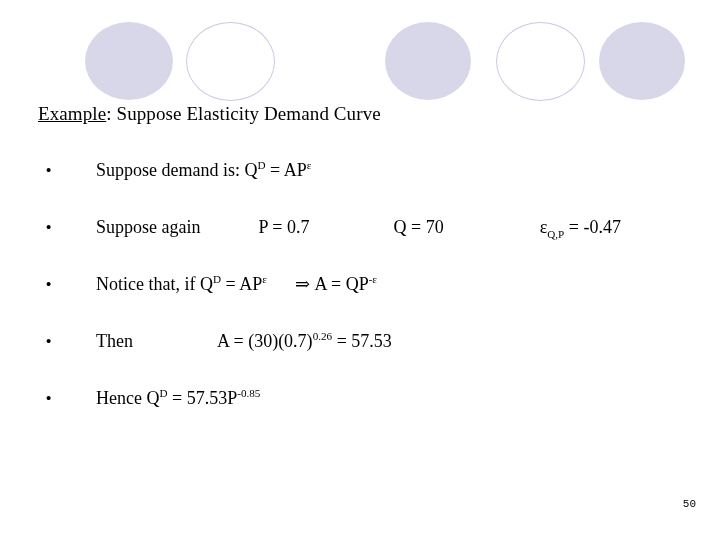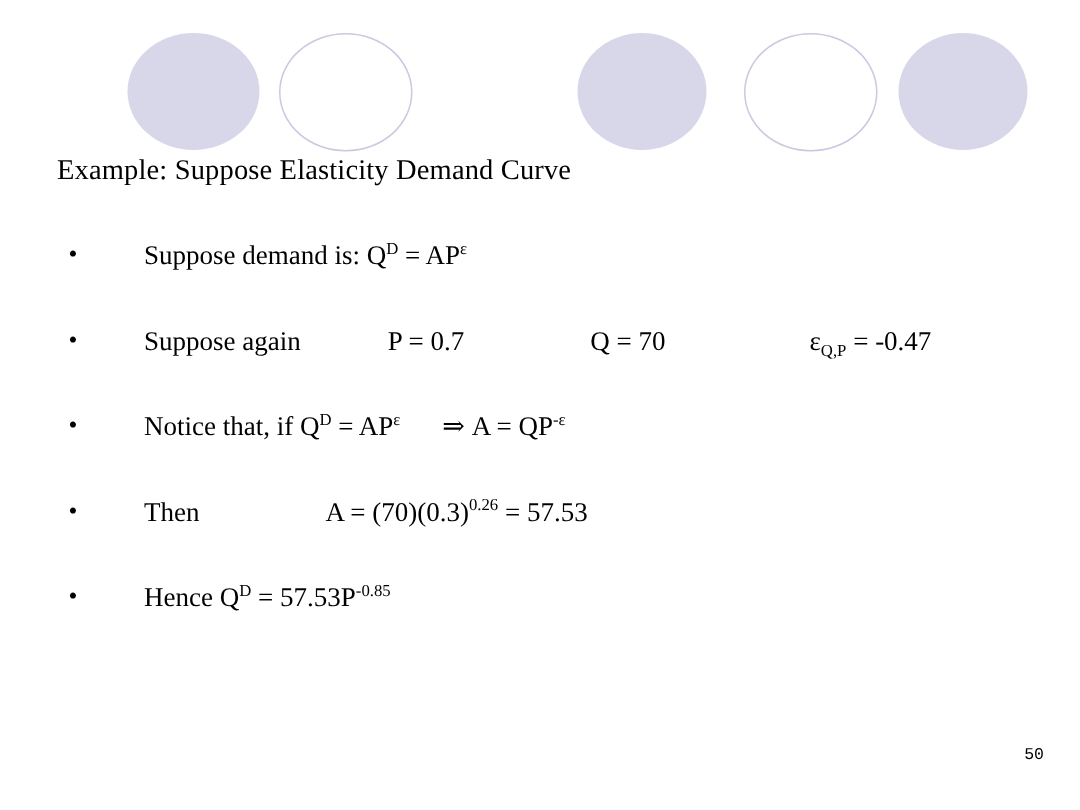--- a/index.html
+++ b/index.html
@@ -49,20 +49,21 @@
   .slide-title {
     position: absolute;
     left: 38px;
     top: 101px;
     font-size: 19px;
     line-height: 25px;
     letter-spacing: 0.1px;
     white-space: nowrap;
   }
   .slide-title .u {
+    text-decoration: underline;
   }
 
   
   .bullets {
     position: absolute;
     left: 38px;
     top: 155px;
     width: 660px;
   }
   .bullet-row {
@@ -138,21 +139,21 @@
       <span class="bullet-text"><span>Suppose again</span><span class="gap-lg"></span><span>P = 0.7</span><span class="gap-xl"></span><span>Q = 70</span><span class="gap-xxl"></span><span>ε</span><sub>Q,P</sub><span> = -0.47</span></span>
     </div>
 
     <div class="bullet-row">
       <span class="bullet-marker">•</span>
       <span class="bullet-text"><span>Notice that, if Q</span><sup>D</sup><span> = AP</span><sup>ε</sup><span class="gap-md"></span><span>⇒</span><span> A = QP</span><sup>-ε</sup></span>
     </div>
 
     <div class="bullet-row">
       <span class="bullet-marker">•</span>
-      <span class="bullet-text"><span>Then</span><span class="gap-xl"></span><span>A = (70)(0.3)</span><sup>0.26</sup><span> = 57.53</span></span>
+      <span class="bullet-text"><span>Then</span><span class="gap-xl"></span><span>A = (30)(0.7)</span><sup>0.26</sup><span> = 57.53</span></span>
     </div>
 
     <div class="bullet-row">
       <span class="bullet-marker">•</span>
       <span class="bullet-text"><span>Hence Q</span><sup>D</sup><span> = 57.53P</span><sup>-0.85</sup></span>
     </div>
 
   </div>
 
   <div class="page-number">50</div>

